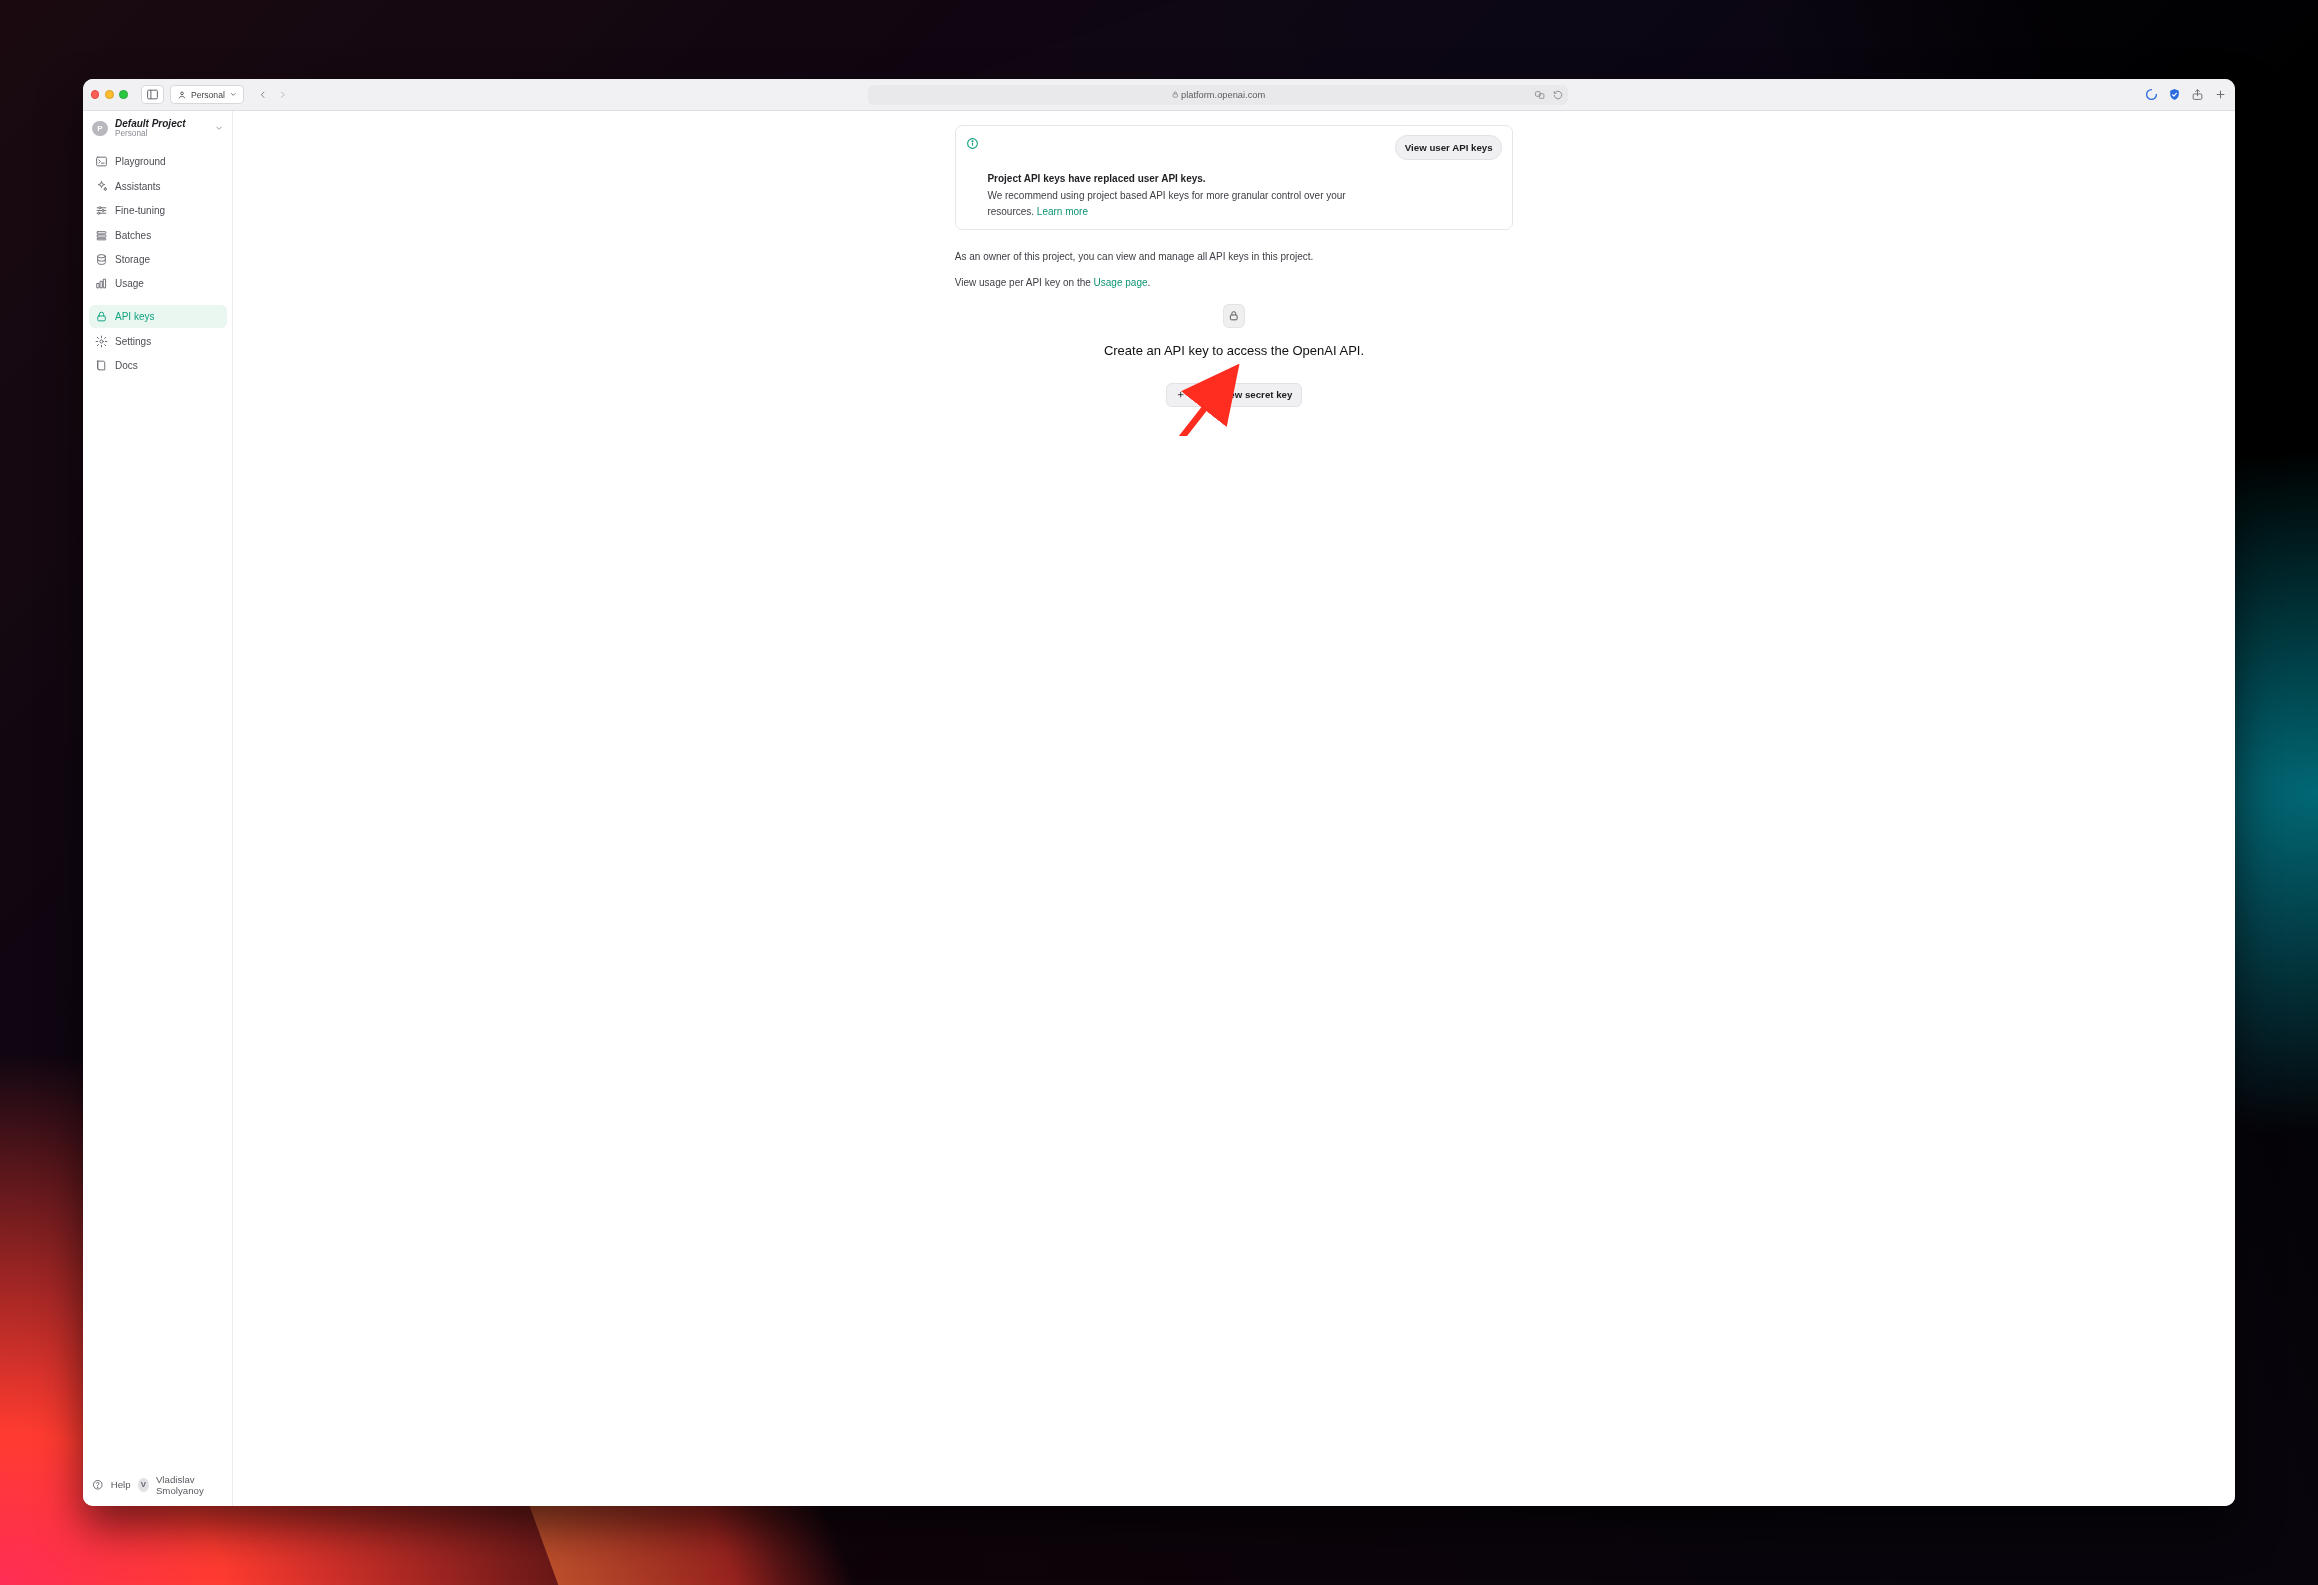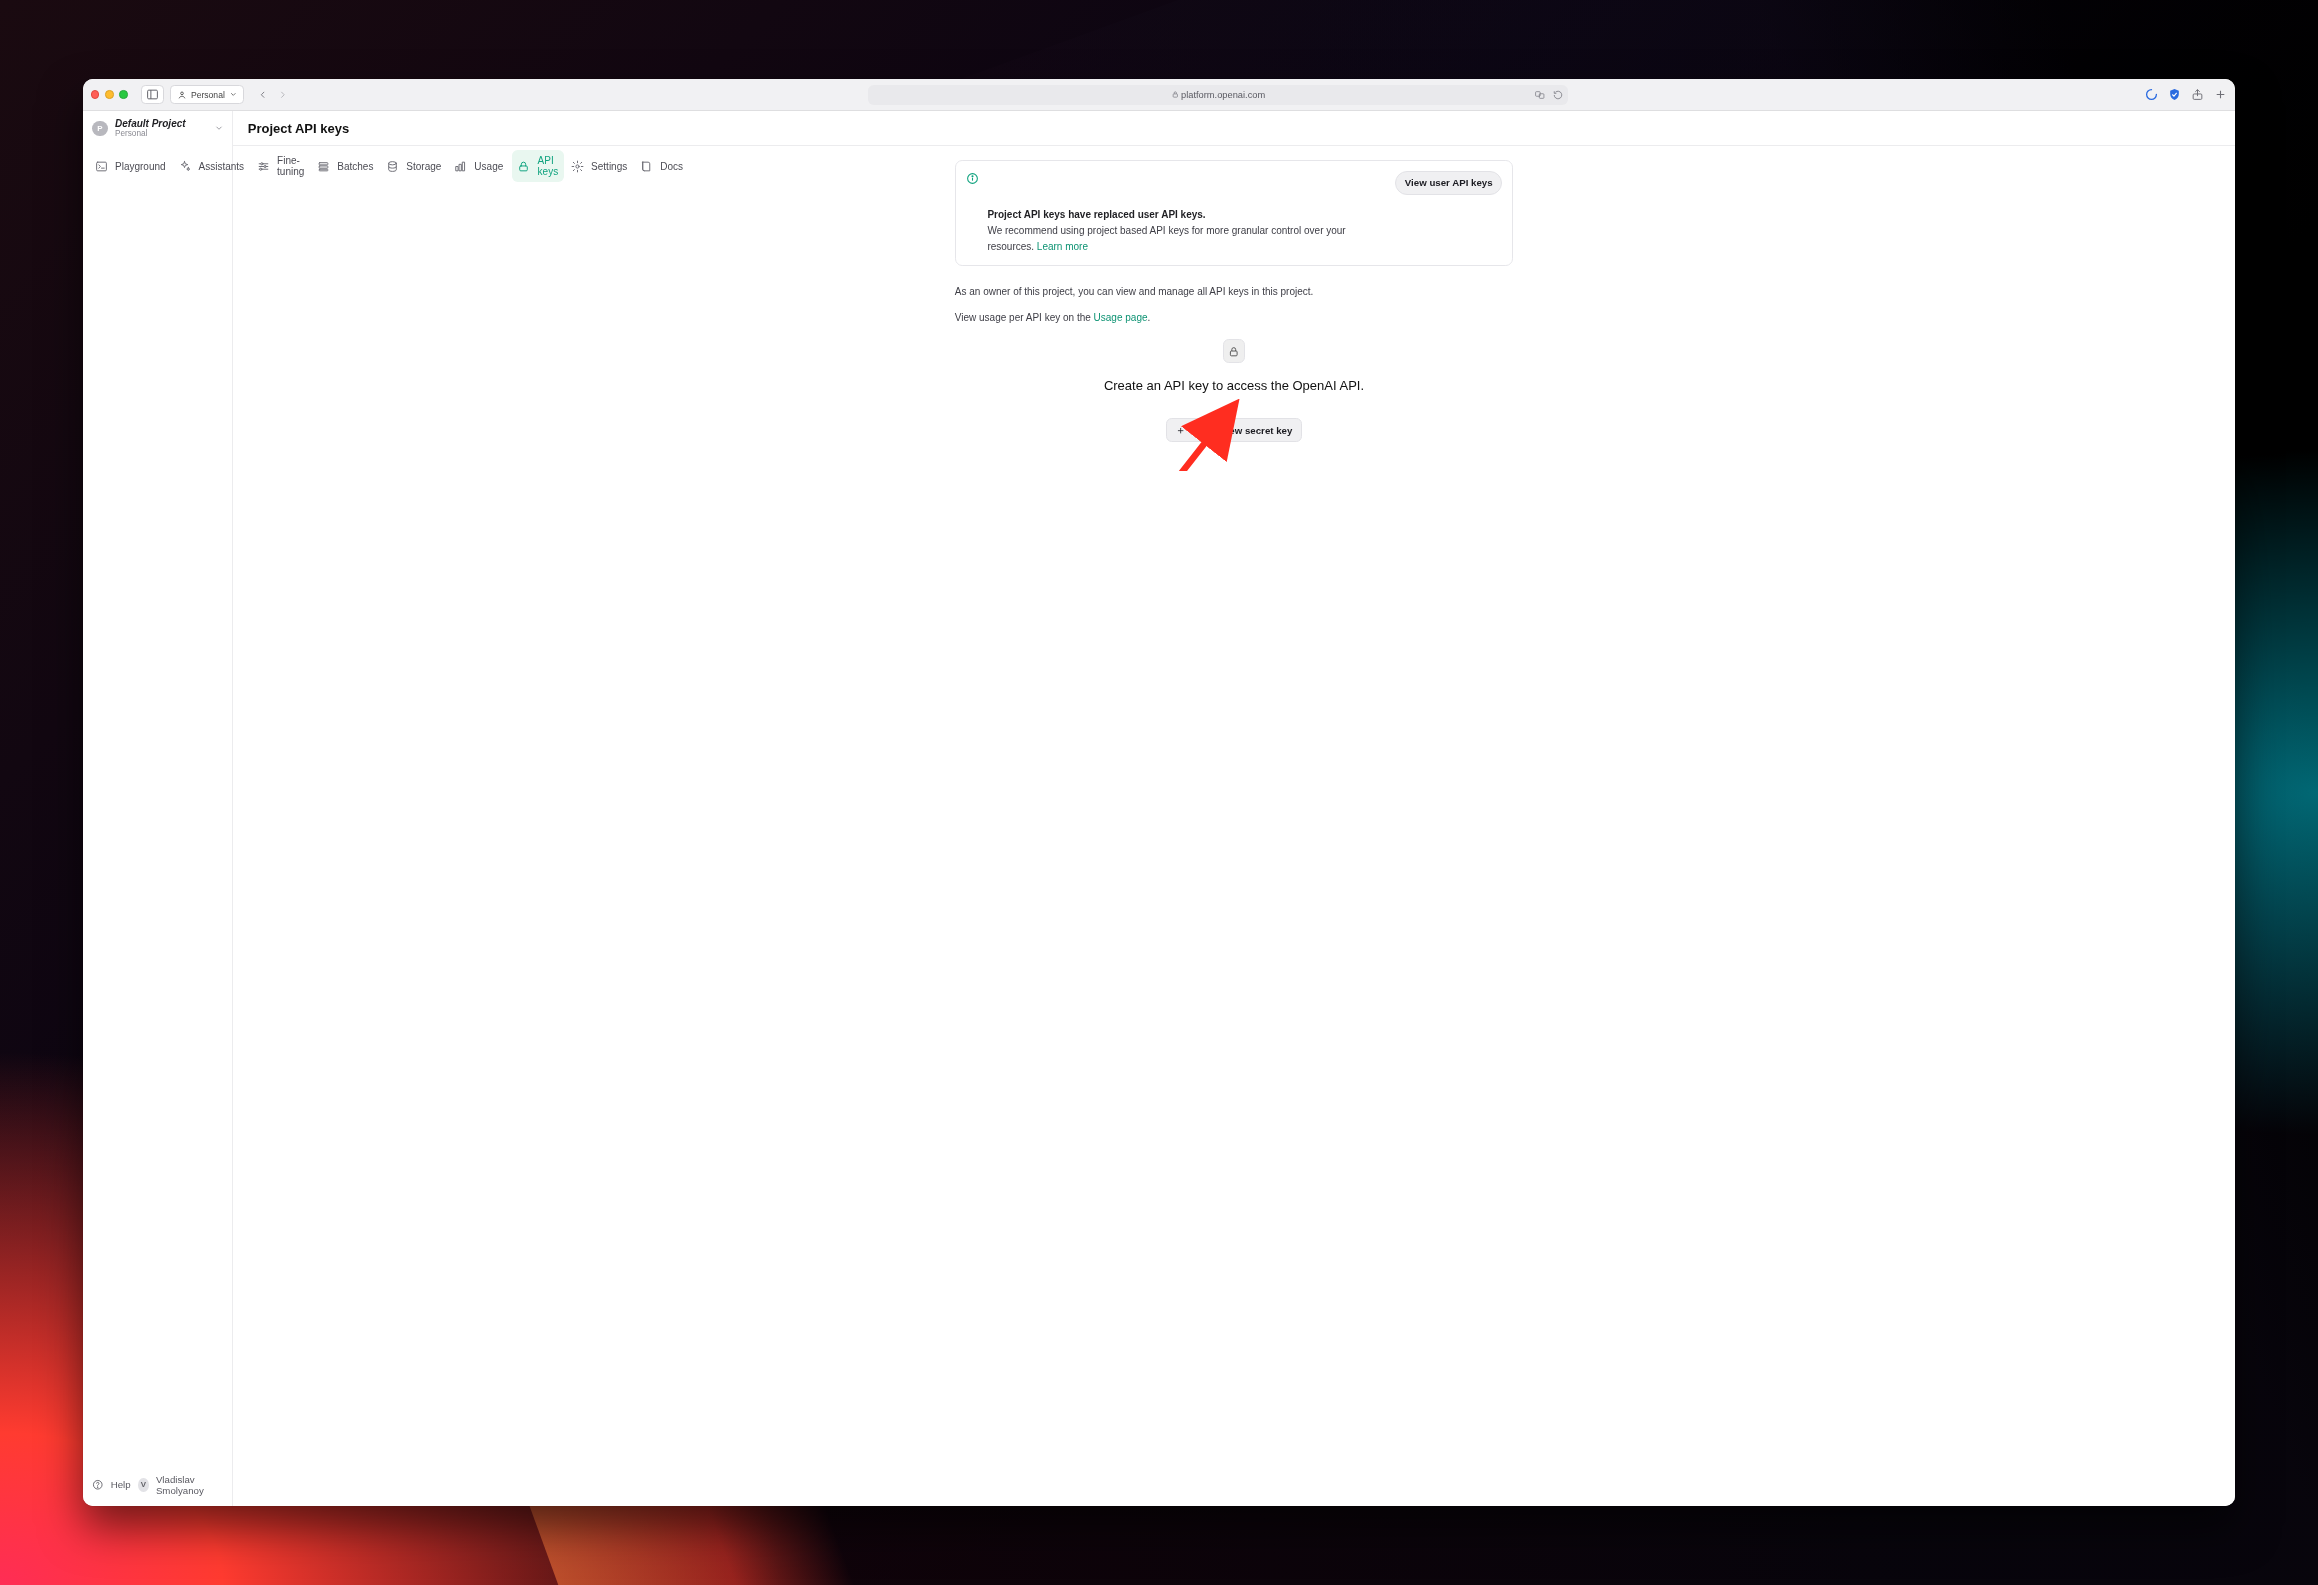--- a/index.html
+++ b/index.html
@@ -138,21 +138,21 @@
   .avatar-sq {
     width: 15.8px; height: 15.8px; border-radius: 50%;
     background: #b8b8be; color: #fff;
     display: inline-flex; align-items: center; justify-content: center;
     font-size: 7.9px; font-weight: 600;
   }
   .project-switcher .meta { flex: 1; line-height: 1.15; }
   .project-switcher .name { font-weight: 600; font-size: 10px; color: #1f1f23; font-style: italic; }
   .project-switcher .sub { font-size: 8.2px; color: #8a8a92; }
 
-  .nav { padding: 4.3px 5.7px; display: flex; flex-direction: row; gap: 1.4px; align-items: center; }
+  .nav { padding: 4.3px 5.7px; display: flex; flex-direction: column; gap: 1.4px; }
   .nav-item {
     display: flex; align-items: center; gap: 7.2px;
     padding: 5px 5.7px;
     border-radius: 5.7px;
     color: #4c4c54;
     cursor: pointer;
   }
   .nav-item.active {
     background: #e9f7f0;
     color: #10a37f;
@@ -446,21 +446,20 @@
           <span>Help</span>
         </div>
         <div class="foot-item">
           <span class="avatar-user">V</span>
           <span>Vladislav Smolyanoy</span>
         </div>
       </div>
     </aside>
 
     <main class="main">
-      <h1 class="page-title">Project API keys</h1>
 
       <div class="content">
         <div class="content-inner">
 
           <div class="callout">
             <svg class="info-ico" viewBox="0 0 24 24" fill="none" stroke="currentColor" stroke-width="2">
                 <circle cx="12" cy="12" r="9"></circle>
                 <line x1="12" y1="11" x2="12" y2="16"></line>
                 <circle cx="12" cy="8" r="1" fill="currentColor"></circle>
               </svg>

